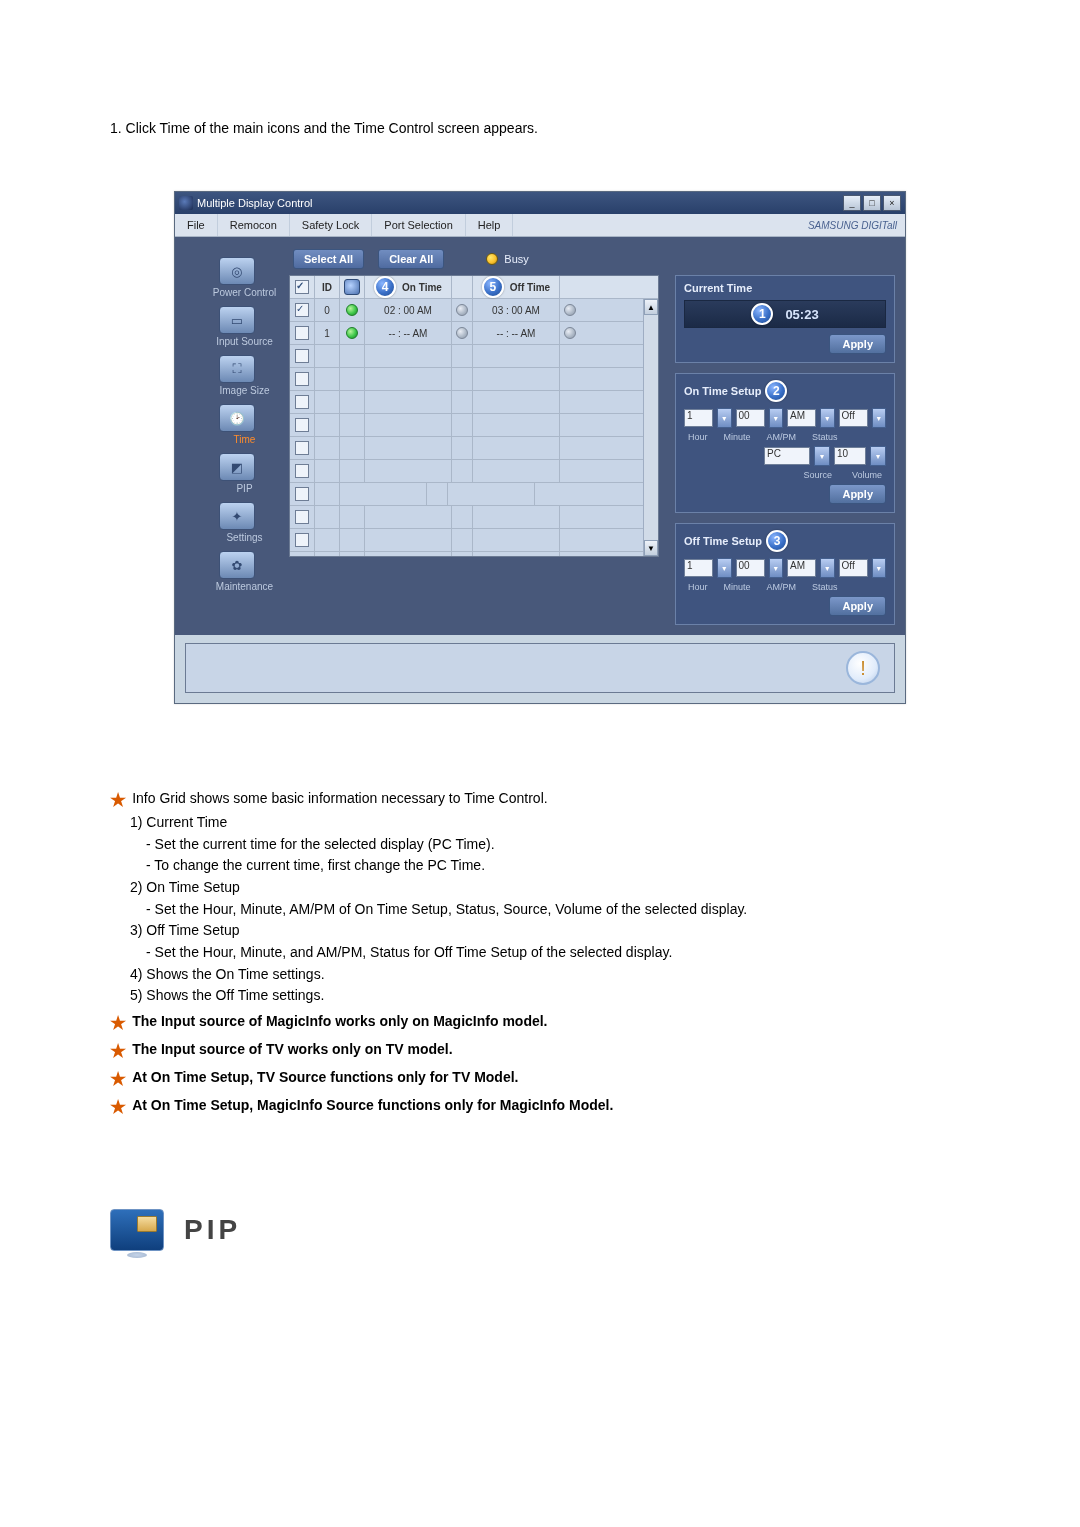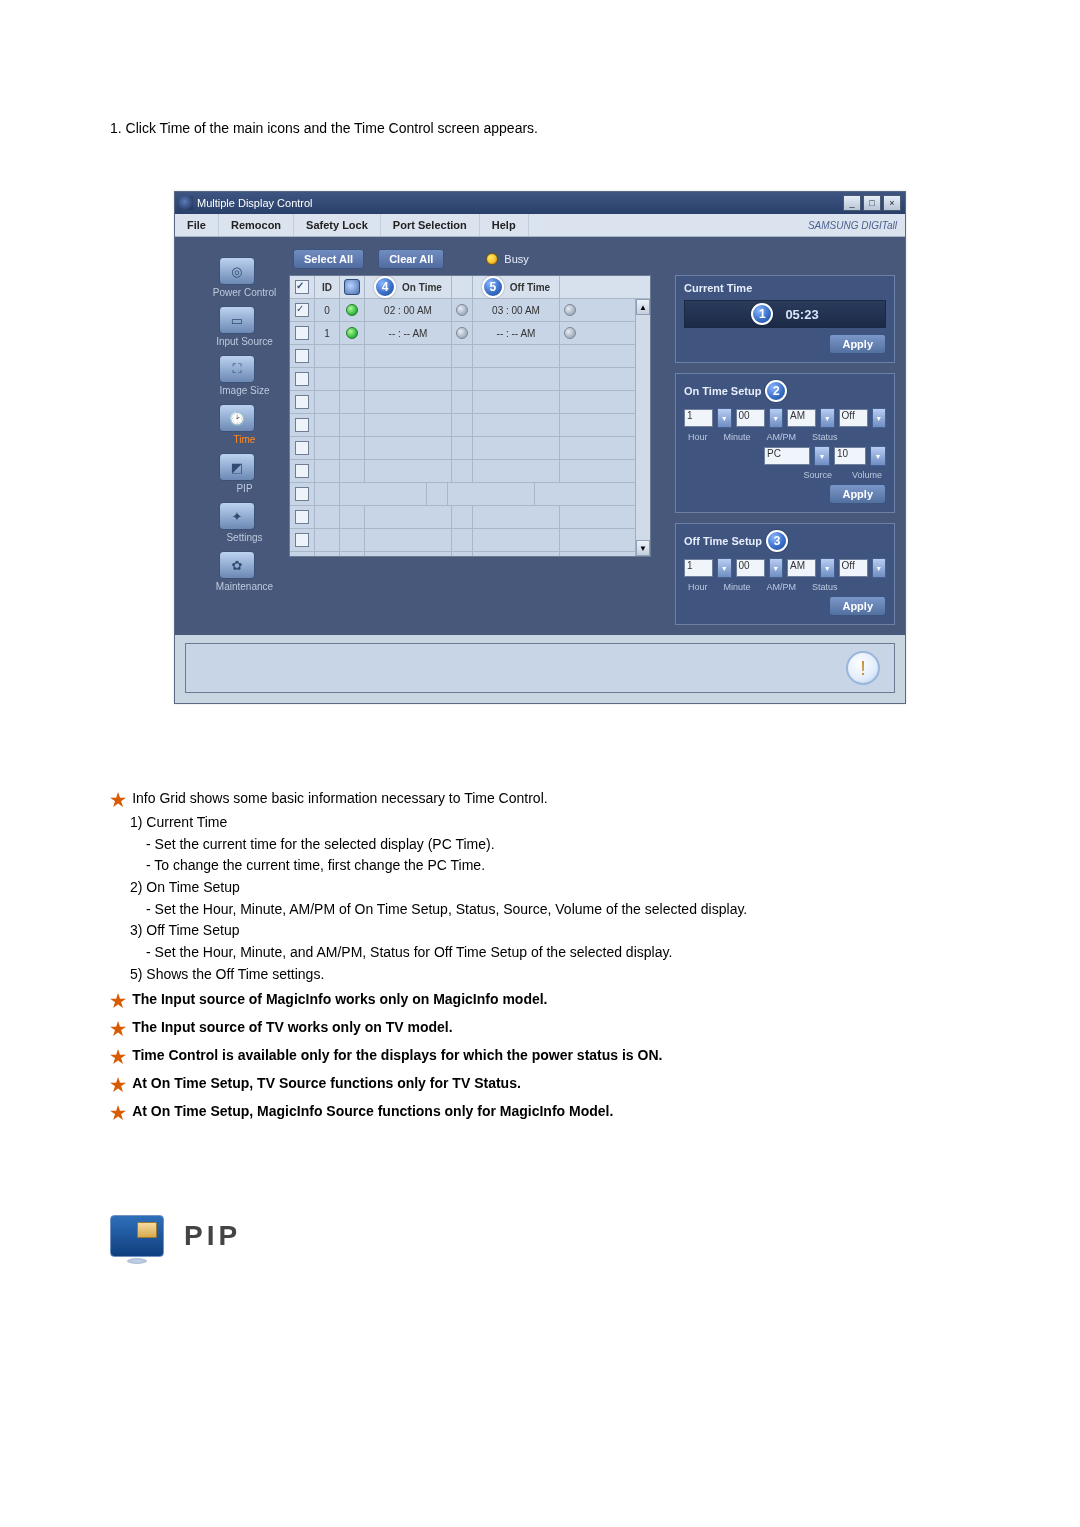--- a/index.html
+++ b/index.html
@@ -60,21 +60,21 @@
     background: #dbe3ee;
     height: 22px;
     font-size: 11px;
     border-bottom: 1px solid #a8b5c6;
   }
   .menubar .menu-item {
     padding: 0 12px;
     color: #222;
     border-right: 1px solid #c2cedd;
     height: 100%;
-    display:flex; align-items:center;font-weight:bold;
+    display:flex; align-items:center;
   }
   .menubar .brand {
     margin-left: auto;
     padding: 0 8px;
     font-style: italic;
     color: #4a6290;
     font-size: 10px;
   }
   .body-area {
     display: flex;
@@ -135,21 +135,21 @@
     color: #e8eefc; font-size: 11px;
     margin-left: 28px;
   }
   .busy .dot {
     width: 10px; height: 10px; border-radius: 50%;
     background: radial-gradient(circle at 35% 35%, #ffe86b, #fbc12d 55%, #b88c12);
     border:1px solid #6e5a10;
   }
   .grid-wrap {
     display: flex;
-    gap: 24px;
+    gap: 16px;
   }
   .grid {
     flex: 1;
     background: #c8d5e7;
     border: 1px solid #6b7a93;
     height: 280px;
     display: flex;
     flex-direction: column;
   }
   .grid-head, .grid-row {
@@ -613,25 +613,25 @@
 
   <div class="notes">
     <div><span class="star">★</span><span>Info Grid shows some basic information necessary to Time Control.</span></div>
     <div class="item">1)  Current Time</div>
     <div class="sub">- Set the current time for the selected display (PC Time).</div>
     <div class="sub">- To change the current time, first change the PC Time.</div>
     <div class="item">2)  On Time Setup</div>
     <div class="sub">- Set the Hour, Minute, AM/PM of On Time Setup, Status, Source, Volume of the selected display.</div>
     <div class="item">3)  Off Time Setup</div>
     <div class="sub">- Set the Hour, Minute, and AM/PM, Status for Off Time Setup of the selected display.</div>
+    <div class="item">4)  Shows the On Time settings.</div>
     <div class="item">5)  Shows the Off Time settings.</div>
     <div><span class="star">★</span><span class="bold">The Input source of MagicInfo works only on MagicInfo model.</span></div>
     <div><span class="star">★</span><span class="bold">The Input source of TV works only on TV model.</span></div>
-    <div><span class="star">★</span><span class="bold">Time Control is available only for the displays for which the power status is ON.</span></div>
-    <div><span class="star">★</span><span class="bold">At On Time Setup, TV Source functions only for TV Status.</span></div>
+    <div><span class="star">★</span><span class="bold">At On Time Setup, TV Source functions only for TV Model.</span></div>
     <div><span class="star">★</span><span class="bold">At On Time Setup, MagicInfo Source functions only for MagicInfo Model.</span></div>
   </div>
 
   <div class="pip-section">
     <div class="pip-icon"></div>
     <div class="pip-title">PIP</div>
   </div>
 
 </div>
 

